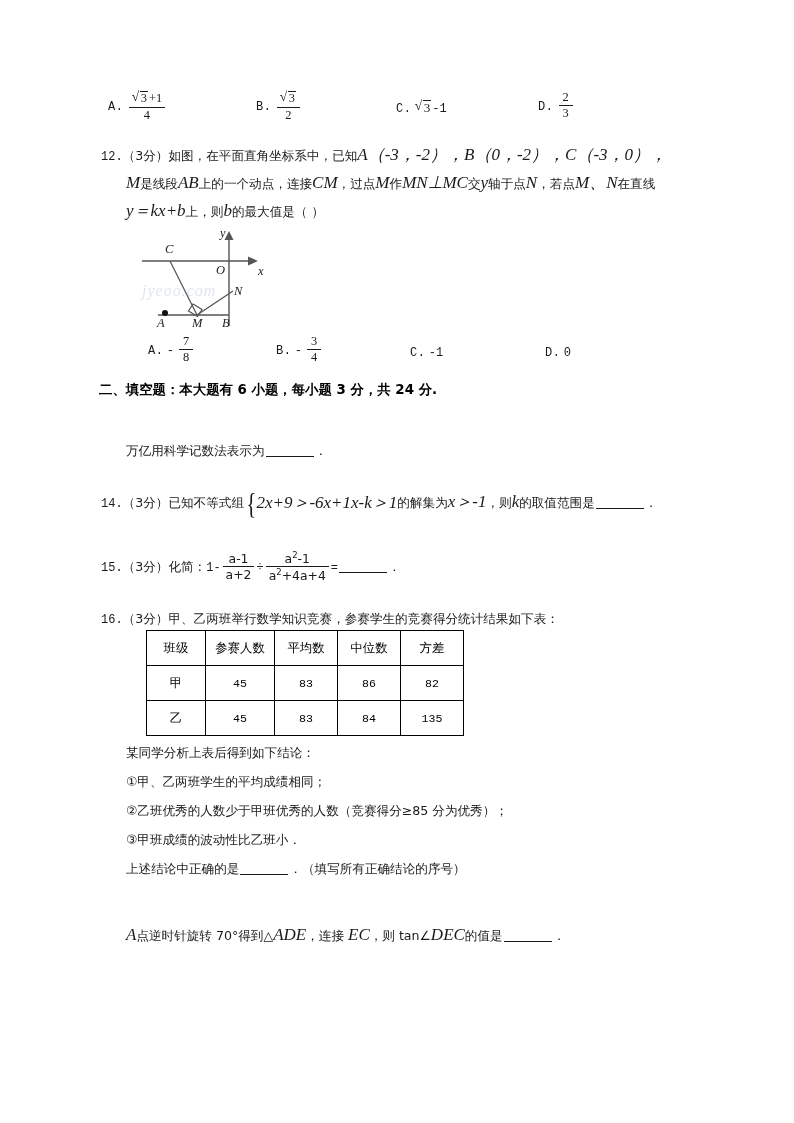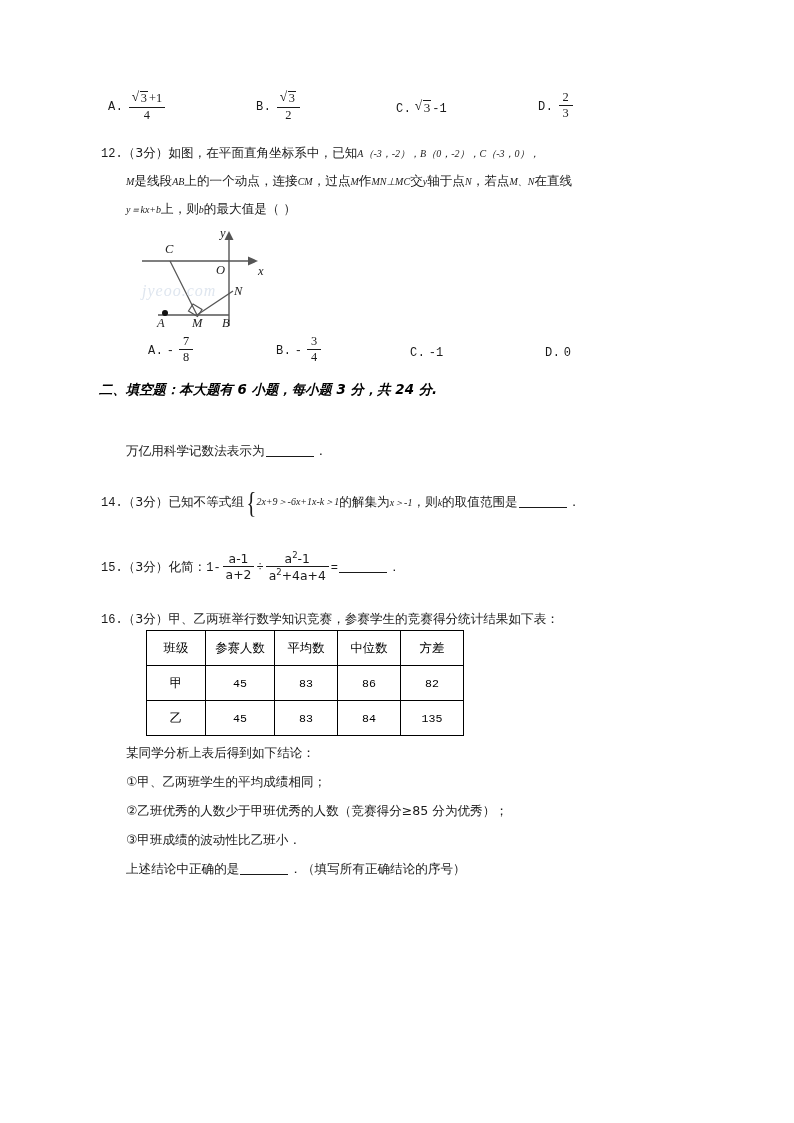--- a/index.html
+++ b/index.html
@@ -24,21 +24,21 @@
 
   
   .row {
     position: absolute;
     font-size: 13.2px;
     line-height: 1.05;
     white-space: nowrap;
     color: #1a1a1a;
   }
   .cn { font-family: "DejaVu Sans", "Liberation Sans", sans-serif; font-size: 12.6px; }
-  .mono-ital { font-family: "Liberation Serif", serif; font-style: italic; font-size: 10px; }
+  .mono-ital { font-family: "Liberation Serif", serif; font-style: italic; font-size: 17px; }
   .num { font-family: "Liberation Mono", "DejaVu Sans Mono", monospace; font-size: 12px; }
 
   
   .frac {
     display: inline-flex;
     flex-direction: column;
     align-items: center;
     vertical-align: middle;
     margin: 0 2px;
     position: relative;
@@ -274,21 +274,21 @@
   <div class="row" style="left:410px; top:345px;">
     <span class="choice-label">C.</span>
     <span class="num">-1</span>
   </div>
 
   <div class="row" style="left:545px; top:345px;">
     <span class="choice-label">D.</span>
     <span class="num">0</span>
   </div>
 
-  <div class="section-head" style="left:99px; top:381px;font-style:italic;">二、填空题：本大题有 6 小题，每小题 3 分，共 24 分.</div>
+  <div class="section-head" style="left:99px; top:381px;">二、填空题：本大题有 6 小题，每小题 3 分，共 24 分.</div>
 
   <div class="row cn" style="left:126px; top:444px;">
     <span>万亿用科学记数法表示为</span><span class="blank"></span><span>．</span>
   </div>
 
   <div class="row cn" style="left:101px; top:491px;">
     <span class="num">14.</span><span>（3分）</span><span>已知不等式组</span><span class="brace-sys">
         <span class="lb">{</span>
         <span class="eqs">
           <span class="mono-ital">2x+9＞-6x+1</span>
@@ -340,14 +340,17 @@
     </table>
 
   <div class="row cn" style="left:126px; top:746px;">某同学分析上表后得到如下结论：</div>
   <div class="row cn" style="left:126px; top:775px;">①甲、乙两班学生的平均成绩相同；</div>
   <div class="row cn" style="left:126px; top:804px;">②乙班优秀的人数少于甲班优秀的人数（竞赛得分≥85 分为优秀）；</div>
   <div class="row cn" style="left:126px; top:833px;">③甲班成绩的波动性比乙班小．</div>
   <div class="row cn" style="left:126px; top:862px;">
     <span>上述结论中正确的是</span><span class="blank"></span><span>．（填写所有正确结论的序号）</span>
   </div>
 
+  <div class="row cn" style="left:126px; top:926px;">
+    <span class="mono-ital">A</span><span>点逆时针旋转 70°得到△</span><span class="mono-ital">ADE</span><span>，连接 </span><span class="mono-ital">EC</span><span>，则 tan∠</span><span class="mono-ital">DEC</span><span>的值是</span><span class="blank"></span><span>．</span>
+  </div>
 
 </div>
 
 </body></html>

